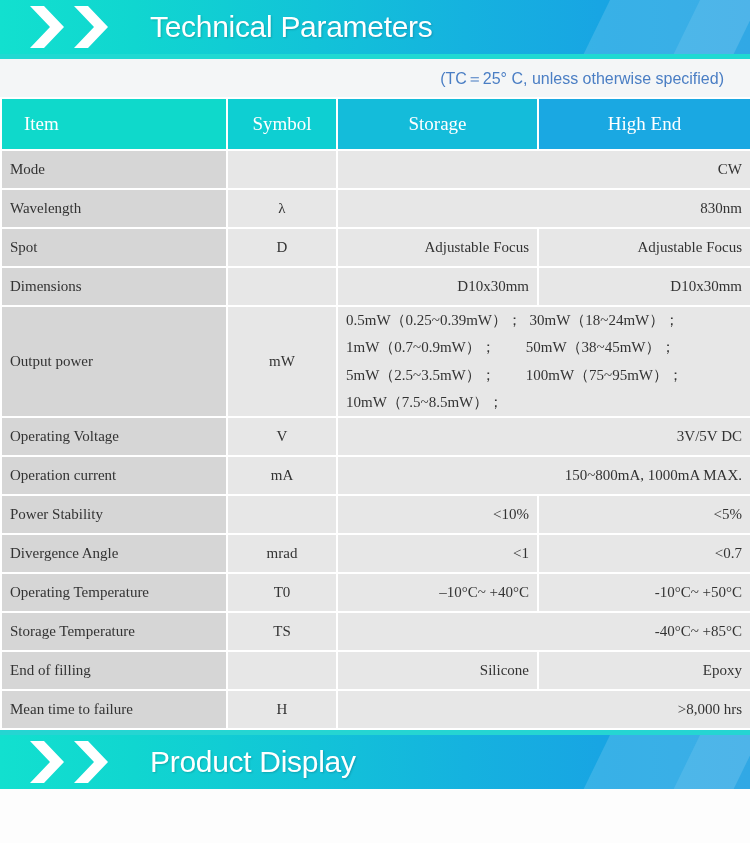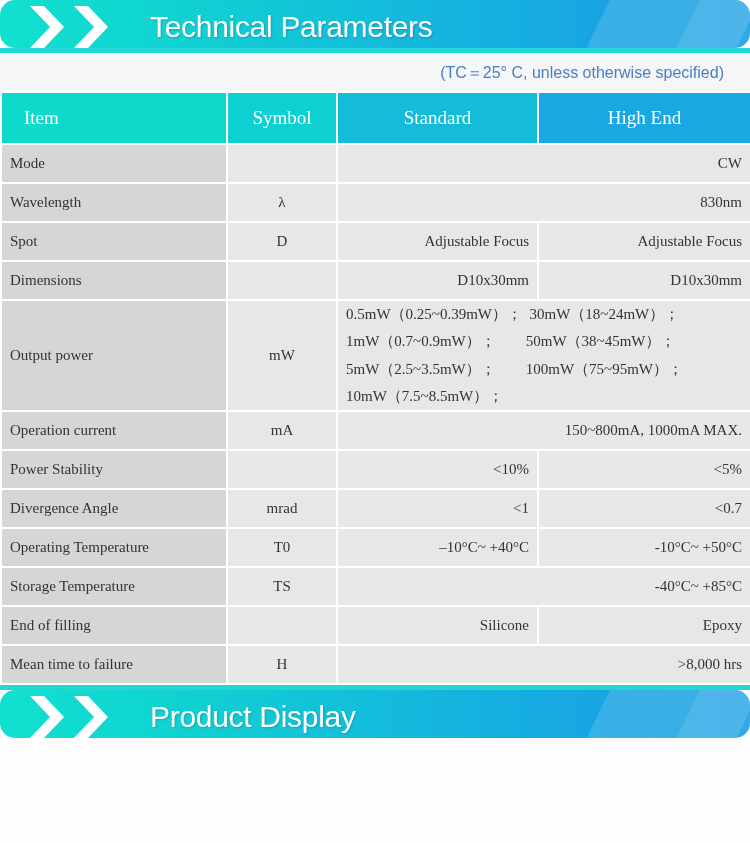--- a/index.html
+++ b/index.html
@@ -18,24 +18,23 @@
     position: relative;
     width: 750px;
     height: 843px;
     background: #fdfdfd;
   }
 
   
   .banner {
     position: relative;
     width: 750px;
-    height: 48px;
+    height: 54px;
     background: linear-gradient(90deg, #12e0cf 0%, #10d6d0 18%, #12c3d8 42%, #15b2df 62%, #18a5e3 80%, #1a9fe3 100%);
     overflow: hidden;
-    border-radius: 15px;
   }
   .banner-diag {
     position: absolute;
     top: 0;
     right: -10px;
     width: 150px;
     height: 54px;
     background: rgba(255,255,255,0.14);
     transform: skewX(-26deg);
     transform-origin: top right;
@@ -185,21 +184,21 @@
     <colgroup>
       <col style="width:224px">
         <col style="width:108px">
         <col style="width:199px">
         <col style="width:211px">
     </colgroup>
     <thead>
       <tr>
         <th class="th-item">Item</th>
         <th class="th-symbol">Symbol</th>
-        <th class="th-std">Standard</th>
+        <th class="th-std">Storage</th>
         <th class="th-high">High End</th>
       </tr>
     </thead>
     <tbody>
         <tr>
           <td class="col-item">Mode</td>
           <td class="col-sym"></td>
           <td colspan="2" class="cell">CW</td>
         </tr>
         <tr>
@@ -221,20 +220,25 @@
         </tr>
         <tr class="power-row">
           <td class="col-item">Output power</td>
           <td class="col-sym">mW</td>
           <td colspan="2" class="power-cell">0.5mW（0.25~0.39mW）；  30mW（18~24mW）；
 1mW（0.7~0.9mW）；        50mW（38~45mW）；
 5mW（2.5~3.5mW）；        100mW（75~95mW）；
 10mW（7.5~8.5mW）；</td>
         </tr>
         <tr>
+          <td class="col-item">Operating Voltage</td>
+          <td class="col-sym">V</td>
+          <td colspan="2" class="cell">3V/5V DC</td>
+        </tr>
+        <tr>
           <td class="col-item">Operation current</td>
           <td class="col-sym">mA</td>
           <td colspan="2" class="cell">150~800mA, 1000mA MAX.</td>
         </tr>
         <tr>
           <td class="col-item">Power Stability</td>
           <td class="col-sym"></td>
           <td class="cell">&lt;10%</td>
           <td class="cell">&lt;5%</td>
         </tr>

